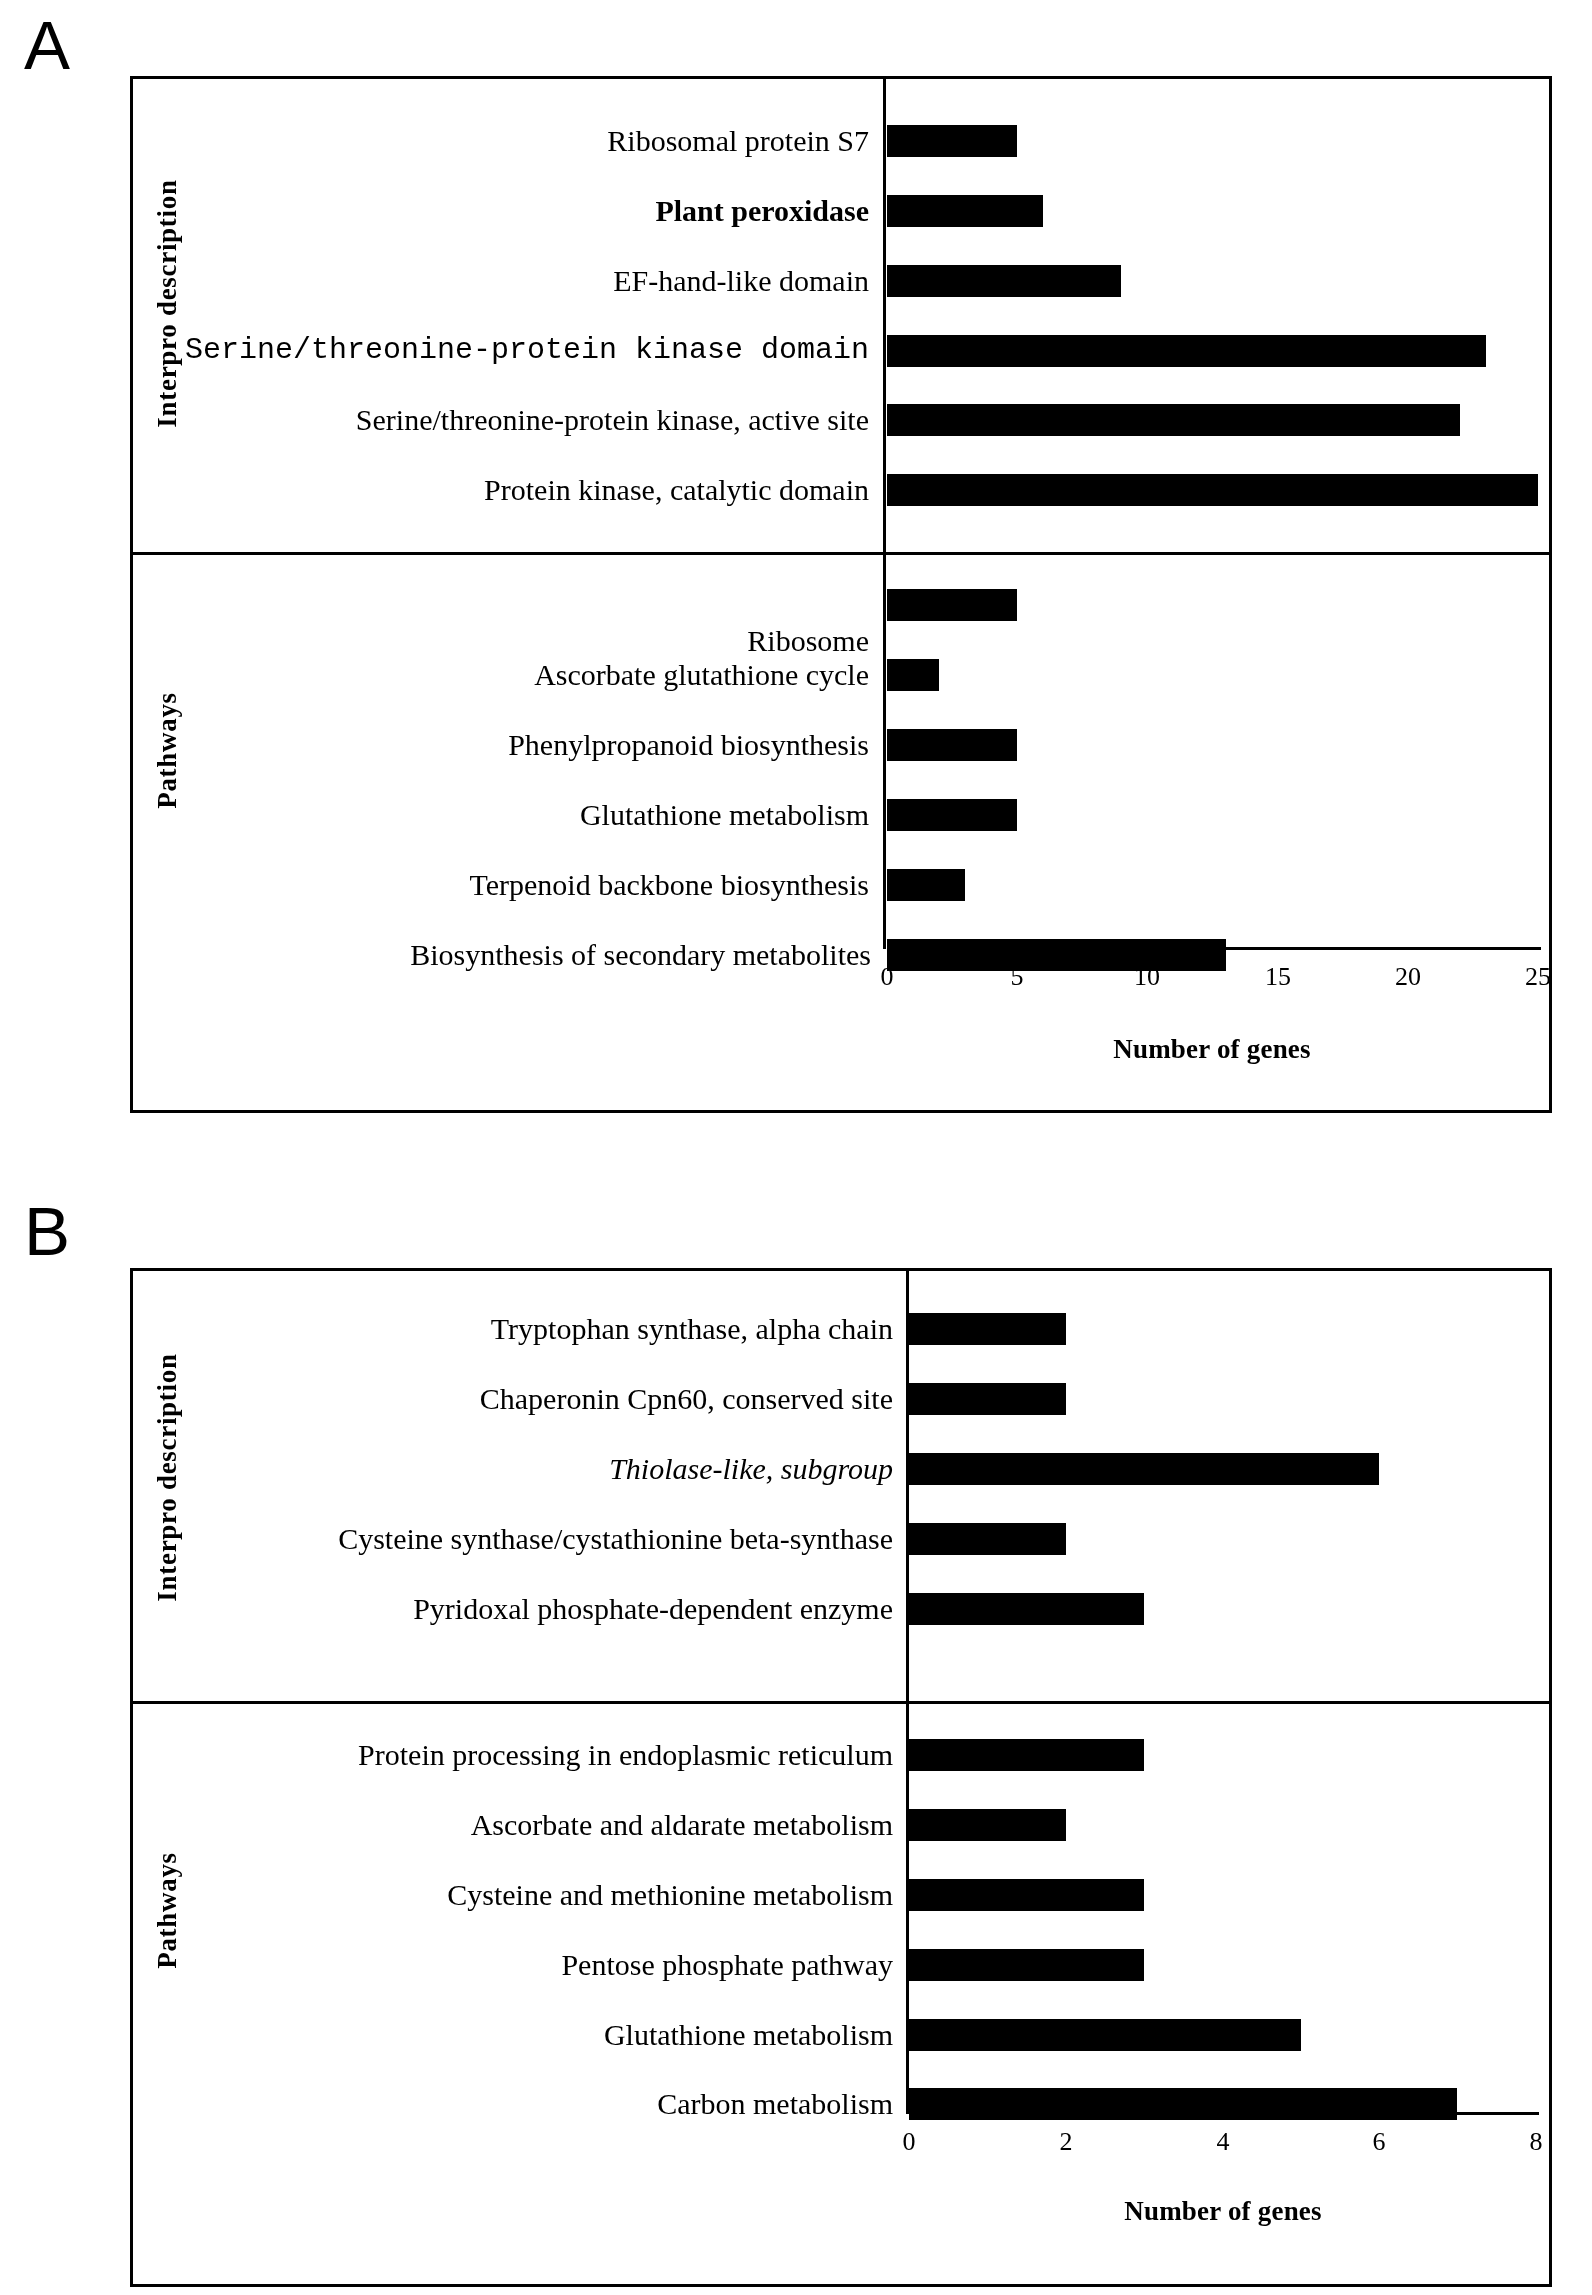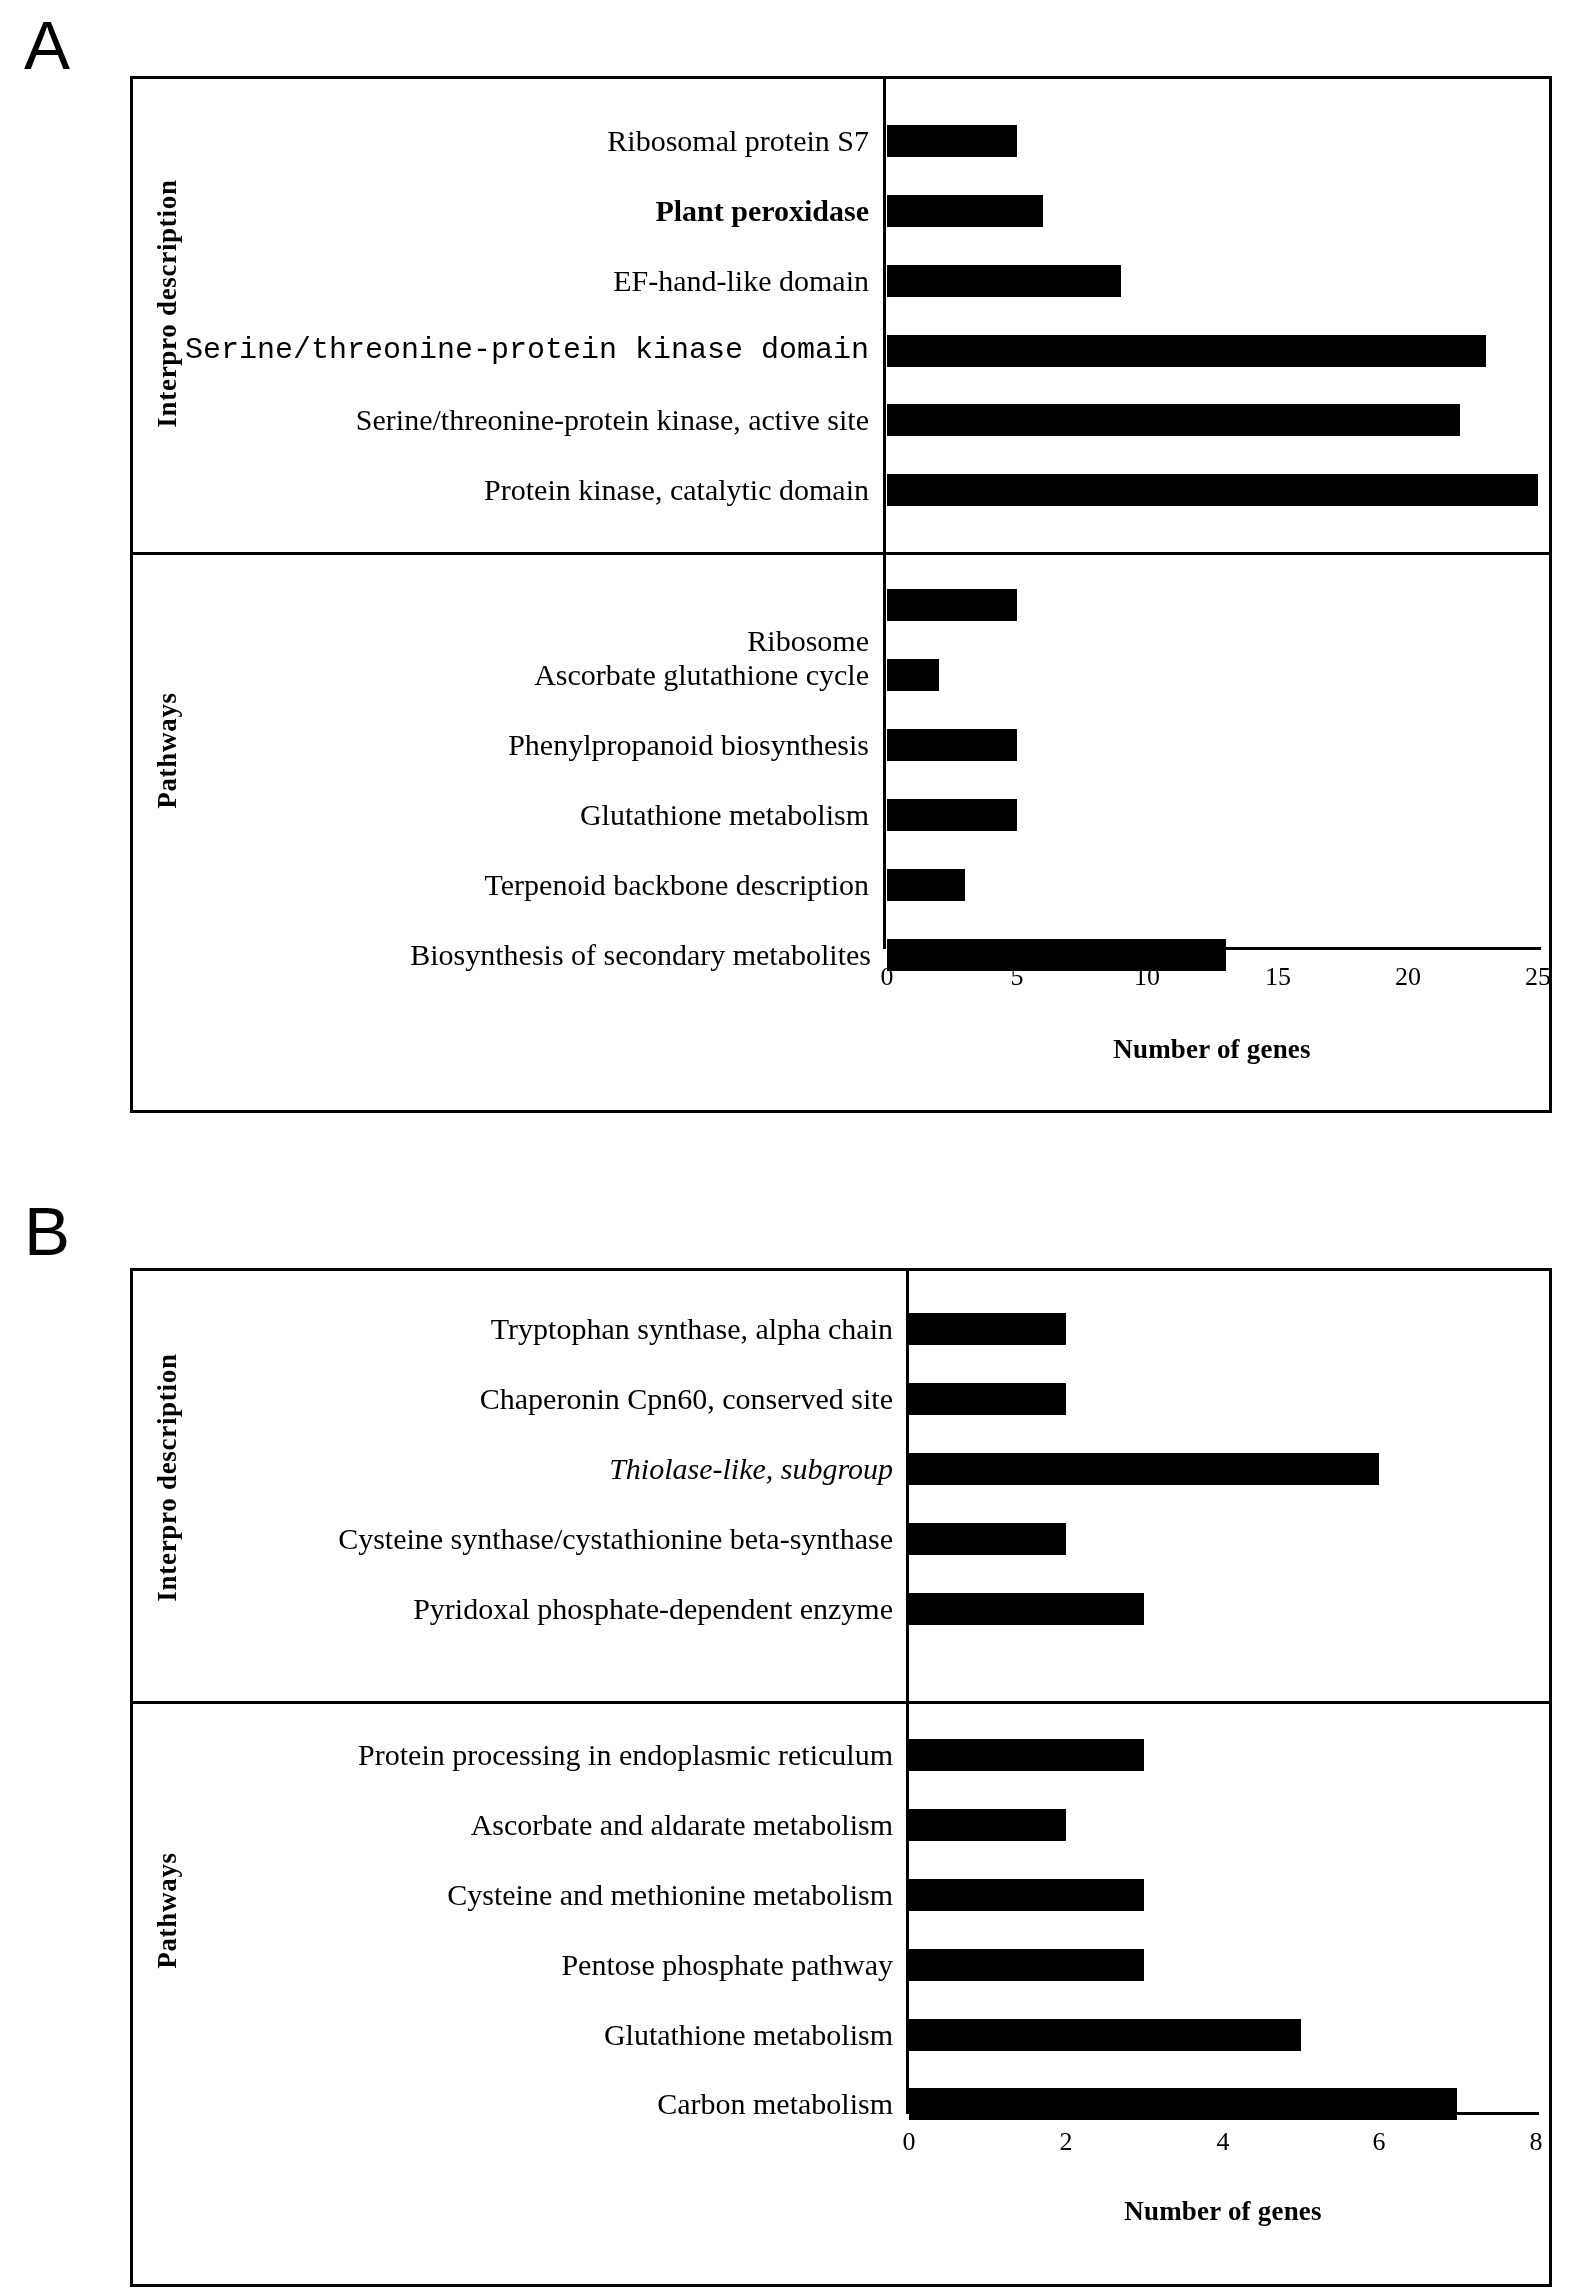--- a/index.html
+++ b/index.html
@@ -153,21 +153,21 @@
     </div>
     <div class="bar-row" style="left: 0px; top: 631px; width: 1422px; height: 70px;">
       <div class="bar-label" style="right: 686px; top: 19.3px;">Phenylpropanoid biosynthesis</div>
       <div class="bar" style="left: 754px; top: 19px; width: 130px; height: 32px;"></div>
     </div>
     <div class="bar-row" style="left: 0px; top: 701px; width: 1422px; height: 70px;">
       <div class="bar-label" style="right: 686px; top: 19.3px;">Glutathione metabolism</div>
       <div class="bar" style="left: 754px; top: 19px; width: 130px; height: 32px;"></div>
     </div>
     <div class="bar-row" style="left: 0px; top: 771px; width: 1422px; height: 70px;">
-      <div class="bar-label" style="right: 686px; top: 19.3px;">Terpenoid backbone description</div>
+      <div class="bar-label" style="right: 686px; top: 19.3px;">Terpenoid backbone biosynthesis</div>
       <div class="bar" style="left: 754px; top: 19px; width: 78px; height: 32px;"></div>
     </div>
     <div class="bar-row" style="left: 0px; top: 841px; width: 1422px; height: 70px;">
       <div class="bar-label" style="right: 684px; top: 19.3px;">Biosynthesis of secondary metabolites</div>
       <div class="bar" style="left: 754px; top: 19px; width: 339px; height: 32px;"></div>
     </div>
     <div class="axis-line" style="left: 754px; top: 868px; width: 654px;"></div>
     <div class="tick-label" style="left: 754px; top: 883px;">0</div>
     <div class="tick-label" style="left: 884px; top: 883px;">5</div>
     <div class="tick-label" style="left: 1014px; top: 883px;">10</div>

